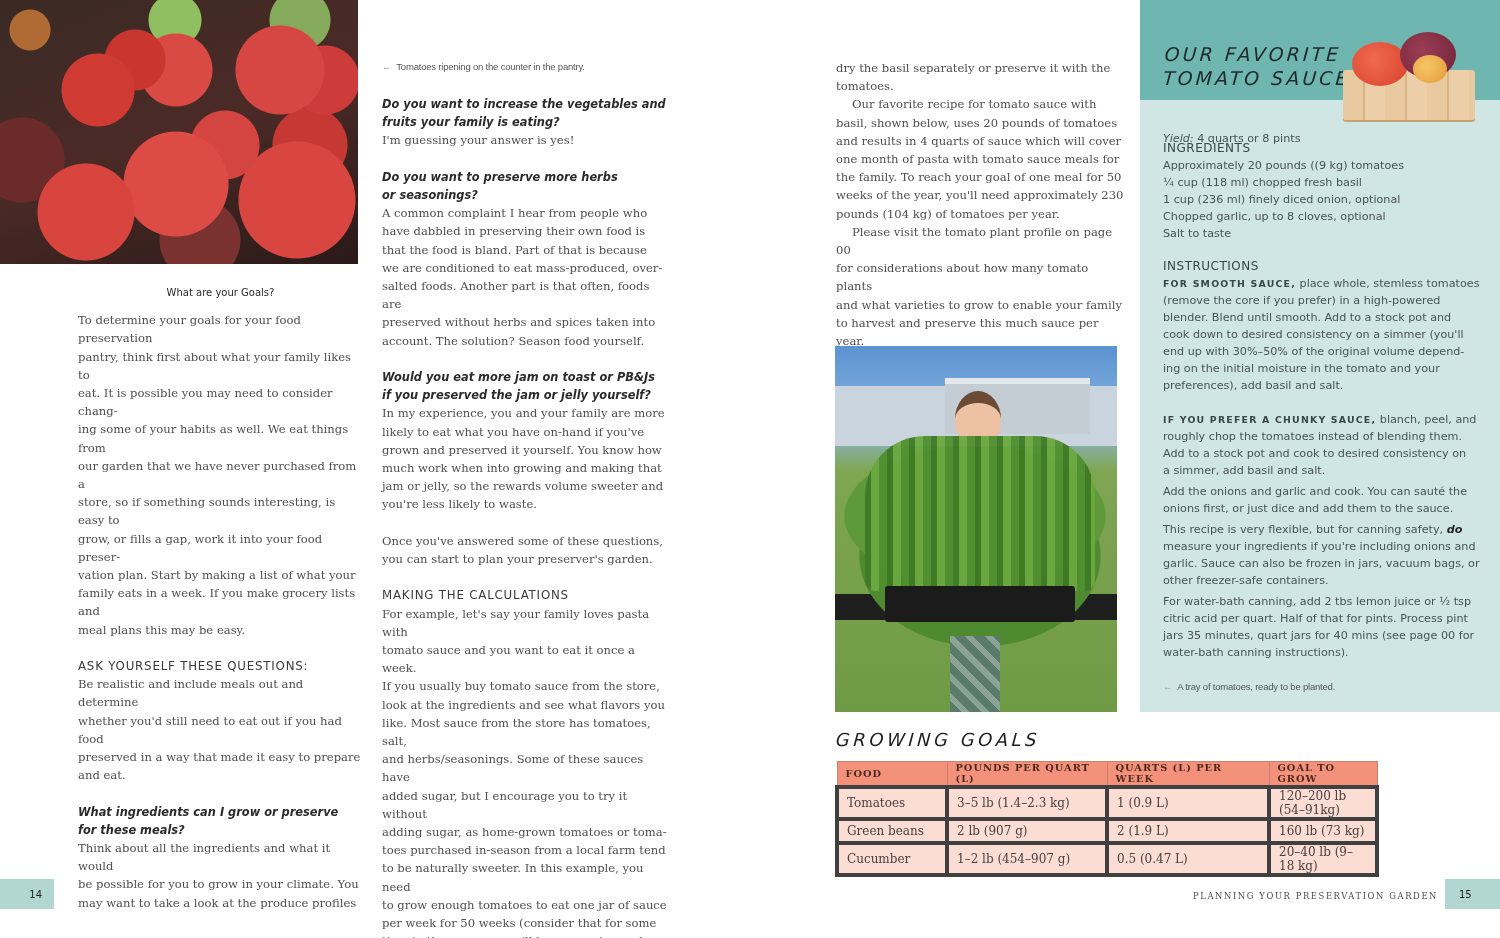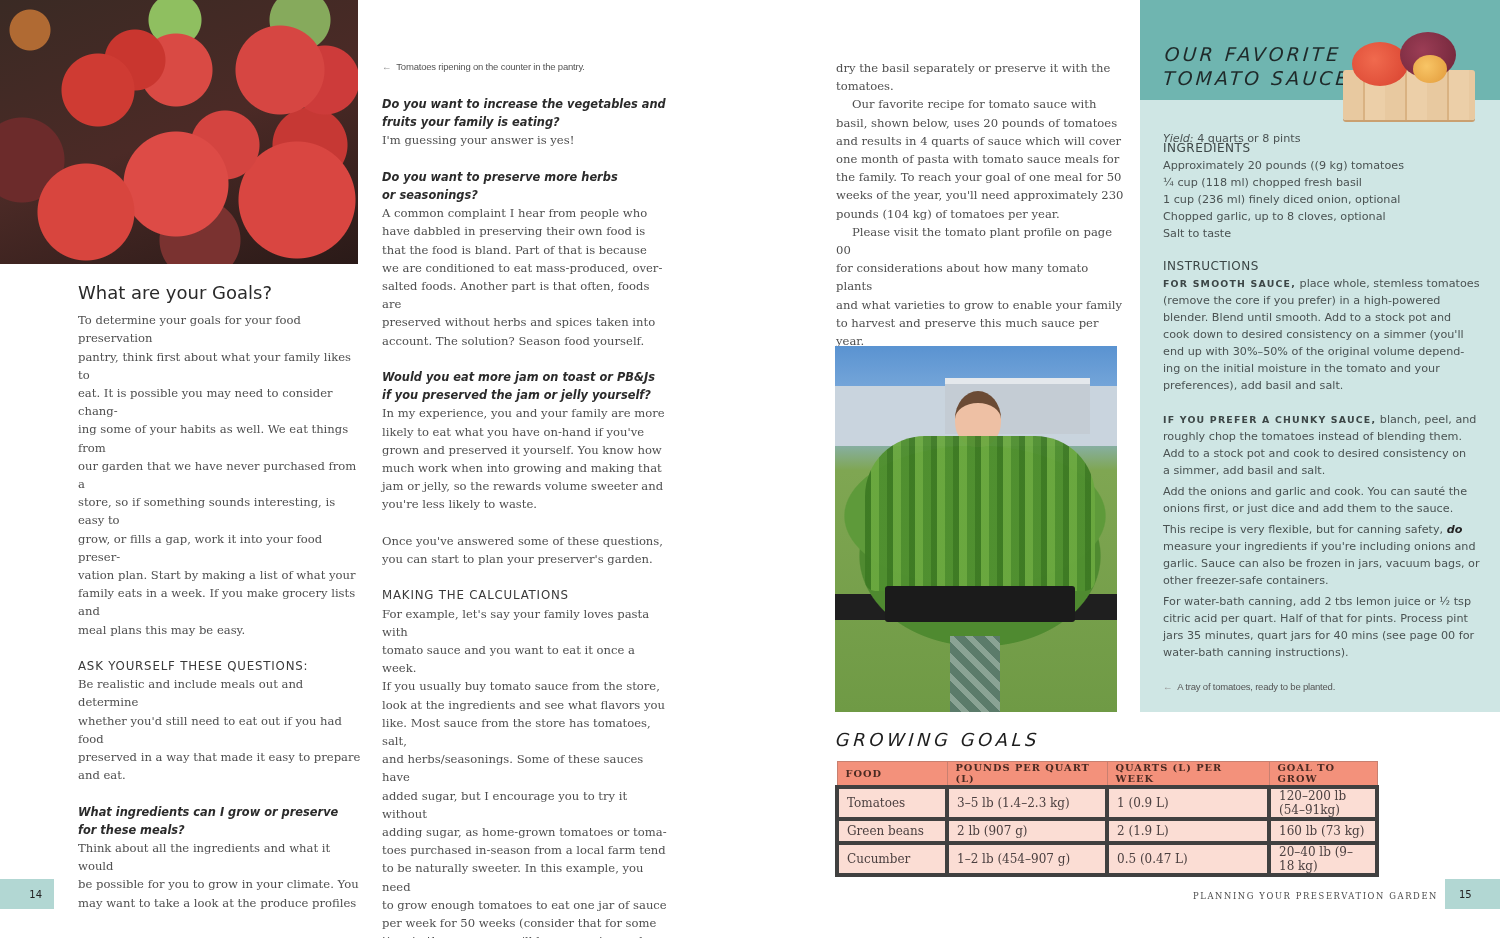--- a/index.html
+++ b/index.html
@@ -65,21 +65,21 @@
   
   .caption { position: absolute; font-family: "Liberation Sans", sans-serif; font-size: 9.5px; color: #555; letter-spacing: -0.2px; }
   .caption .arrow { color: #999; margin-right: 5px; }
 
   
   .col { position: absolute; font-family: "DejaVu Serif", serif; font-size: 11.6px; line-height: 18.2px; color: #4e4e4e; }
   .col p { margin: 0; }
   .col .gap { height: 18.2px; }
   .q { font-family: "DejaVu Sans", sans-serif; font-style: italic; font-weight: bold; color: #2b2b2b; font-size: 11.4px; }
   .subhead { font-family: "DejaVu Sans", sans-serif; font-size: 11.8px; letter-spacing: 0.8px; color: #3a3a3a; text-transform: uppercase; }
-  .h2 { font-family: "DejaVu Sans", sans-serif; font-size: 18px; color: #2a2a2a; margin-bottom: 9px; }
+  .h2 { font-family: "DejaVu Sans", sans-serif; font-size: 10px; color: #2a2a2a; margin-bottom: 9px; text-align: center; }
   .indent { text-indent: 16px; }
 
   
   .recipe-header { position: absolute; left: 1140px; top: 0; width: 360px; height: 100px; background: #6fb5b0; }
   .recipe-body { position: absolute; left: 1140px; top: 100px; width: 360px; height: 612px; background: #cfe6e4; }
   .recipe-title {
     position: absolute; left: 1164px; top: 42px; font-family: "DejaVu Sans", sans-serif;
     font-size: 19px; line-height: 24px; letter-spacing: 3px; color: #1f2a2a; font-weight: 300;
     font-style: italic; transform: skewX(-4deg);
   }

